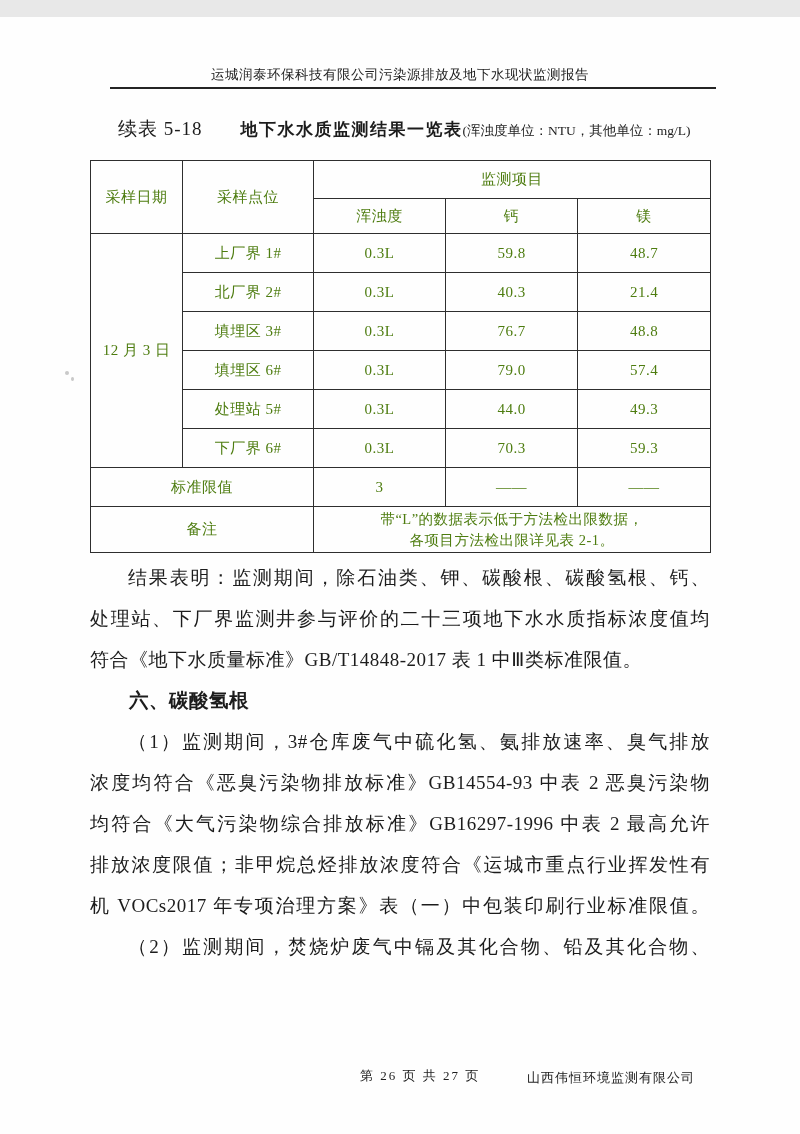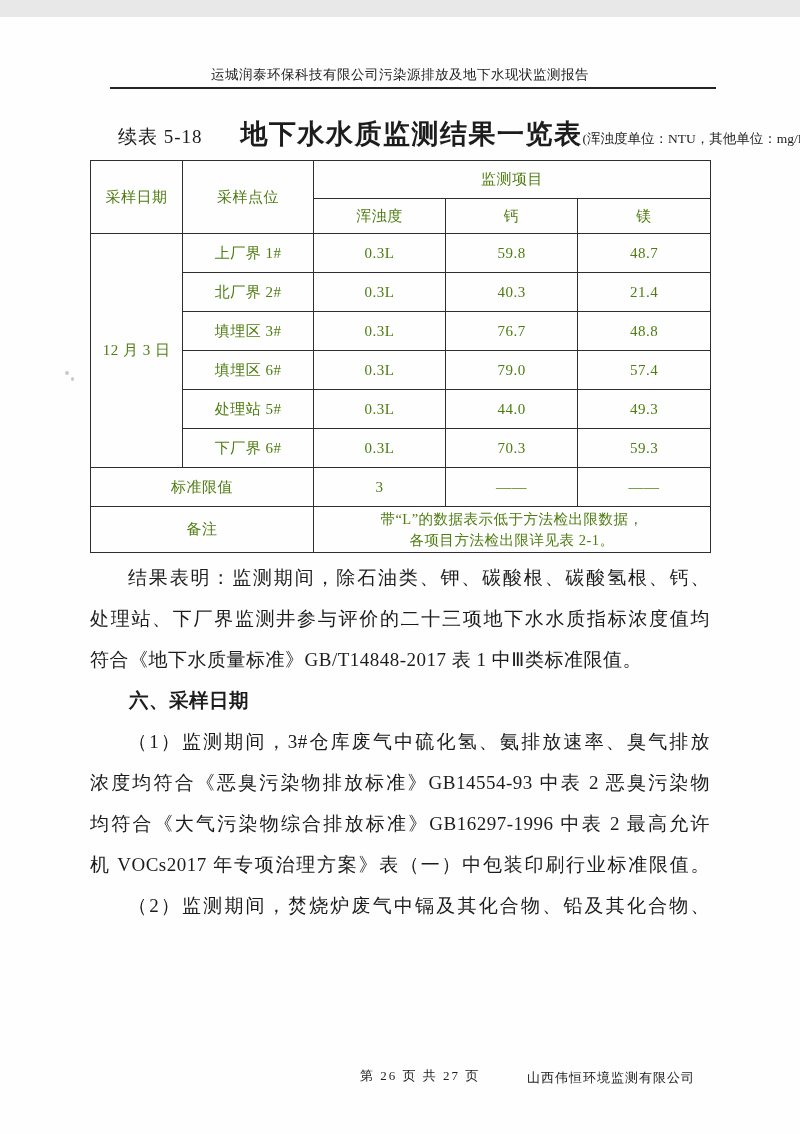--- a/index.html
+++ b/index.html
@@ -14,21 +14,21 @@
   }
   .header-rule{
     position:absolute;top:70px;left:110px;width:606px;height:2px;
     background:#242424;
   }
   .title-row{
     position:absolute;top:99px;left:118px;width:600px;
     display:flex;align-items:baseline;white-space:nowrap;
   }
   .title-prefix{font-size:19px;letter-spacing:1px;}
-  .title-main{font-size:27px;font-weight:bold;letter-spacing:1.5px;margin-left:38px;}
+  .title-main{font-size:17px;font-weight:bold;letter-spacing:1.5px;margin-left:38px;}
   .title-unit{font-size:13.5px;letter-spacing:0;}
   table.data{
     position:absolute;top:143px;left:90px;width:620px;
     border-collapse:collapse;table-layout:fixed;
   }
   table.data td{
     border:1.6px solid #2e2e2e;text-align:center;vertical-align:middle;
     font-size:15px;padding:0;letter-spacing:.5px;color:#4d7c0f;
   }
   tr.r38{height:38px;} tr.r35{height:35px;} tr.r39{height:39px;} tr.r46{height:46px;}
@@ -131,24 +131,25 @@
           <div>各项目方法检出限详见表 2-1。</div>
         </td>
       </tr>
     </tbody>
   </table>
 
   <div class="body-block">
     <div class="ln ind">结果表明：监测期间，除石油类、钾、碳酸根、碳酸氢根、钙、</div>
     <div class="ln">处理站、下厂界监测井参与评价的二十三项地下水水质指标浓度值均</div>
     <div class="ln endln">符合《地下水质量标准》GB/T14848-2017 表 1 中Ⅲ类标准限值。</div>
-    <div class="ln head ind endln">六、采样日期</div>
+    <div class="ln head ind endln">六、碳酸氢根</div>
     <div class="ln ind">（1）监测期间，3#仓库废气中硫化氢、氨排放速率、臭气排放</div>
     <div class="ln">浓度均符合《恶臭污染物排放标准》GB14554-93 中表 2 恶臭污染物</div>
     <div class="ln">均符合《大气污染物综合排放标准》GB16297-1996 中表 2 最高允许</div>
+    <div class="ln">排放浓度限值；非甲烷总烃排放浓度符合《运城市重点行业挥发性有</div>
     <div class="ln">机 VOCs2017 年专项治理方案》表（一）中包装印刷行业标准限值。</div>
     <div class="ln ind">（2）监测期间，焚烧炉废气中镉及其化合物、铅及其化合物、</div>
   </div>
 
   <div class="footer-page">第 26 页 共 27 页</div>
   <div class="footer-company">山西伟恒环境监测有限公司</div>
 
   <div class="artifact a1"></div>
   <div class="artifact a2"></div>
 </div>

